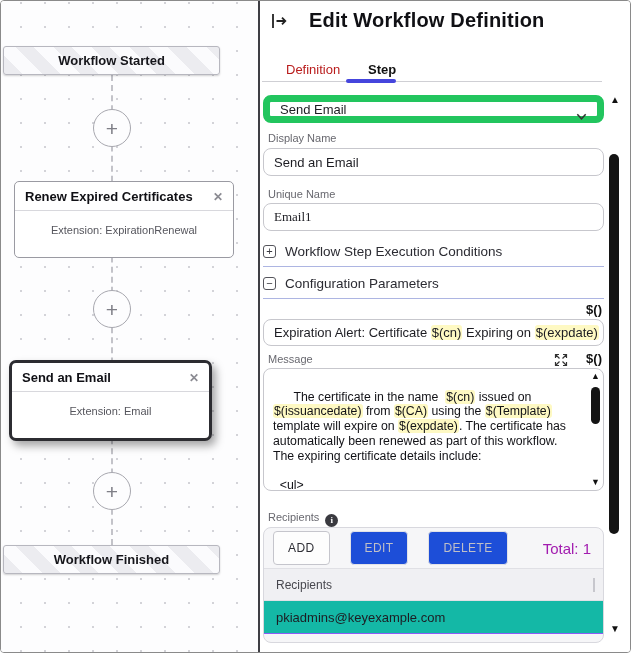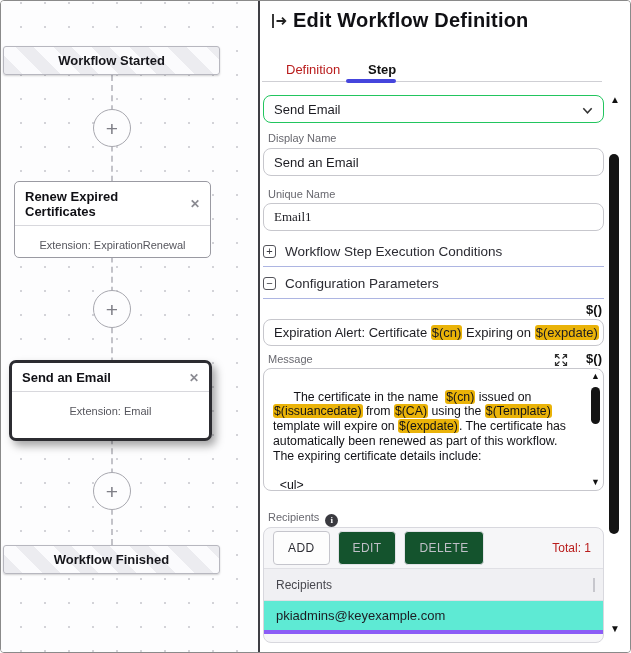--- a/index.html
+++ b/index.html
@@ -30,33 +30,33 @@
   .step-head { display:flex; justify-content:space-between; align-items:center;
                padding:7px 10px 6px 10px; border-bottom:1px solid #d8d8dd; }
   .step-title { font-weight:bold; font-size:13px; color:#101015; }
   .node-close { color:#8b8b92; font-size:12px; font-weight:bold; cursor:default; }
   .step-detail { text-align:center; margin-top:13px; font-size:11px; color:#56565d; }
 
   .panel-divider { position:absolute; left:257px; top:0; width:2px; height:651px; background:#3e3e44; }
 
   
   .panel { position:absolute; left:259px; top:0; width:370px; height:651px; background:#fff; }
-  .panel-header { position:absolute; left:9px; top:8px; display:flex; align-items:center; gap:4px; }
+  .panel-header { position:absolute; left:9px; top:8px; display:flex; align-items:center; gap:20px; }
   .collapse-icon { width:20px; height:20px; color:#222; }
   .panel-title { font-size:20px; font-weight:bold; color:#101014; letter-spacing:.2px; }
 
   .tab { position:absolute; top:61px; font-size:13px; }
   .tab-definition { left:26px; color:#b91c1c; }
   .tab-step { left:108px; color:#111; font-weight:bold; }
   .tabs-divider { position:absolute; left:2px; top:80px; width:340px; height:1px; background:#cfcfd4; }
   .tab-underline { position:absolute; left:86px; top:78px; width:50px; height:4px;
                    border-radius:2px; background:#4545dd; }
 
   .select-box { position:absolute; left:3px; top:94px; width:341px; height:28px;
-                border:1px solid #22c55e; border-radius:8px; background:#fff;
+                border:7px solid #22c55e; border-radius:8px; background:#fff;
                 display:flex; align-items:center; padding:0 28px 0 10px;
                 font-size:13px; color:#1c1c22; }
   .select-chevron { position:absolute; right:9px; top:8px; width:13px; height:13px; color:#333; }
 
   .field-label { position:absolute; left:8px; font-size:11px; color:#68686f; }
   .text-input { position:absolute; left:3px; width:341px; height:28px;
                 border:1px solid #c7c7cd; border-radius:8px; background:#fff;
                 display:flex; align-items:center; padding:0 10px;
                 font-size:13px; color:#1c1c22; white-space:nowrap; overflow:hidden; }
 
@@ -67,43 +67,43 @@
   .section-label { font-size:13.5px; color:#2b2b32; }
   .section-divider { position:absolute; left:3px; width:341px; height:1px; background:#adb5e2; }
 
   .hint { position:absolute; right:28px; font-size:13px; font-weight:bold; color:#111; }
   .expand-icon { position:absolute; right:62px; width:14px; height:14px; color:#333; }
 
   .message-box { position:absolute; left:3px; top:367px; width:341px; height:123px;
                  border:1px solid #c7c7cd; border-radius:8px; background:#fff;
                  padding:6px 26px 4px 9px; font-size:12.3px; line-height:14.7px; color:#121217;
                  white-space:pre-wrap; overflow:hidden; }
-  .token { background:#eab308; border-radius:3px; padding:0 1px; }
+  .token { background:#fef9c3; border-radius:3px; padding:0 1px; }
   .inner-scroll { position:absolute; left:330px; top:371px; width:12px; height:115px; }
   .inner-scroll .arrow { position:absolute; left:1px; font-size:9px; color:#111; line-height:1; }
   .inner-scroll .thumb { position:absolute; left:1px; top:15px; width:9px; height:37px;
                          background:#141414; border-radius:5px; }
 
   .info-icon { display:inline-flex; width:13px; height:13px; border-radius:50%; background:#3a3a40;
                color:#fff; font-size:9px; font-weight:bold; align-items:center; justify-content:center;
                font-family:"Liberation Serif", serif; vertical-align:-2px; margin-left:6px; }
 
   .recipients-card { position:absolute; left:3px; top:526px; width:341px; height:116px;
                      background:#f6f6f8; border:1px solid #d8d8de; border-radius:8px; overflow:hidden; }
   .rc-toolbar { display:flex; align-items:center; gap:8px; padding:6px 12px 6px 9px; height:40px; }
   .rc-btn { height:30px; border-radius:4px; font-size:12px; letter-spacing:.4px;
             display:flex; align-items:center; justify-content:center; padding:16px 14px; }
   .rc-btn.enabled { background:#fdfdfd; border:1px solid #c5c5cc; color:#2e2e35; }
-  .rc-btn.disabled { background:#14532d; border:1px solid #e2e2e7; color:#bfbfc7; }
-  .rc-total { margin-left:auto; font-size:12px; color:#b91c1c; }
+  .rc-btn.disabled { background:#1d4ed8; border:1px solid #e2e2e7; color:#bfbfc7;margin-left:12px; }
+  .rc-total { margin-left:auto; font-size:15px; color:#a21caf; }
   .rc-header { position:relative; height:33px; background:#f0f0f3; border-top:1px solid #e0e0e5;
                border-bottom:1px solid #e0e0e5; display:flex; align-items:center;
                padding-left:12px; font-size:12px; color:#47474e; }
   .col-resize-tick { position:absolute; right:8px; top:9px; width:2px; height:14px; background:#c7c7cd; }
-  .rc-row { height:33px; background:#5eead4; border-bottom:4px solid #8b5cf6;
+  .rc-row { height:33px; background:#14b8a6; border-bottom:1px solid #8b5cf6;
             display:flex; align-items:center; padding-left:12px; font-size:13px; color:#1d1d23; }
 
   .v-scroll-arrow { position:absolute; left:348px; width:14px; text-align:center;
                     font-size:10px; color:#111; line-height:1; }
   .v-scroll-thumb { position:absolute; left:349px; top:153px; width:10px; height:380px;
                     background:#141414; border-radius:5px; }
 </style>
 </head>
 <body>
 
@@ -113,21 +113,21 @@
     <div class="dashline"></div>
 
     <div class="hatch-node" style="top:45px;">
       <span>Workflow Started</span>
     </div>
 
     <div class="plus-circle" style="top:108px;">
       <span>+</span>
     </div>
 
-    <div class="step-node" style="left:13px; top:180px; width:197px; height:77px;">
+    <div class="step-node" style="left:13px; top:180px; width:220px; height:77px;">
       <div class="step-head">
         <span class="step-title">Renew Expired Certificates</span>
         <span class="node-close">✕</span>
       </div>
       <div class="step-detail">Extension: ExpirationRenewal</div>
     </div>
 
     <div class="plus-circle" style="top:289px;">
       <span>+</span>
     </div>

